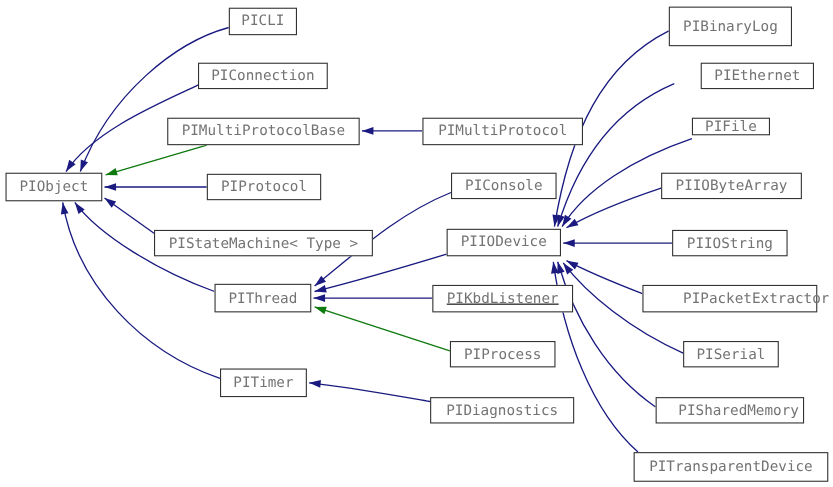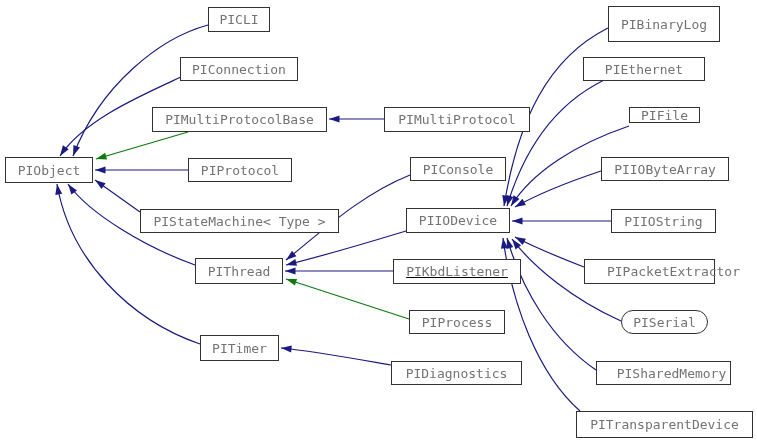--- a/index.html
+++ b/index.html
@@ -88,36 +88,36 @@
     </div>
   <div class="node" style="left: 409px; top: 310px; width: 96px; height: 24px;">
       <span class="lbl">PIProcess</span>
     </div>
   <div class="node" style="left: 391px; top: 361px; width: 131px; height: 24px;">
       <span class="lbl">PIDiagnostics</span>
     </div>
   <div class="node" style="left: 608px; top: 6px; width: 112px; height: 36px;">
       <span class="lbl">PIBinaryLog</span>
     </div>
-  <div class="node" style="left: 583px; top: 57px; width: 122px; height: 24px;">
+  <div class="node" style="left: 637px; top: 57px; width: 103px; height: 24px;">
       <span class="lbl">PIEthernet</span>
     </div>
   <div class="node" style="left: 629px; top: 107px; width: 71px; height: 16px;">
       <span class="lbl">PIFile</span>
     </div>
   <div class="node" style="left: 601px; top: 157px; width: 128px; height: 24px;">
       <span class="lbl">PIIOByteArray</span>
     </div>
   <div class="node" style="left: 611px; top: 209px; width: 105px; height: 24px;">
       <span class="lbl">PIIOString</span>
     </div>
-  <div class="node" style="left: 584px; top: 259px; width: 131px; height: 25px; padding-left: 48px;">
+  <div class="node" style="left: 584px; top: 259px; width: 159px; height: 25px; padding-left: 48px;">
       <span class="lbl">PIPacketExtractor</span>
     </div>
-  <div class="node" style="left: 621px; top: 310px; width: 87px; height: 24px; border-radius: 12px;">
+  <div class="node" style="left: 621px; top: 310px; width: 87px; height: 24px;">
       <span class="lbl">PISerial</span>
     </div>
   <div class="node" style="left: 596px; top: 361px; width: 135px; height: 24px; padding-left: 16px;">
       <span class="lbl">PISharedMemory</span>
     </div>
   <div class="node" style="left: 576px; top: 411px; width: 177px; height: 27px;">
       <span class="lbl">PITransparentDevice</span>
     </div>
 
 </div>

